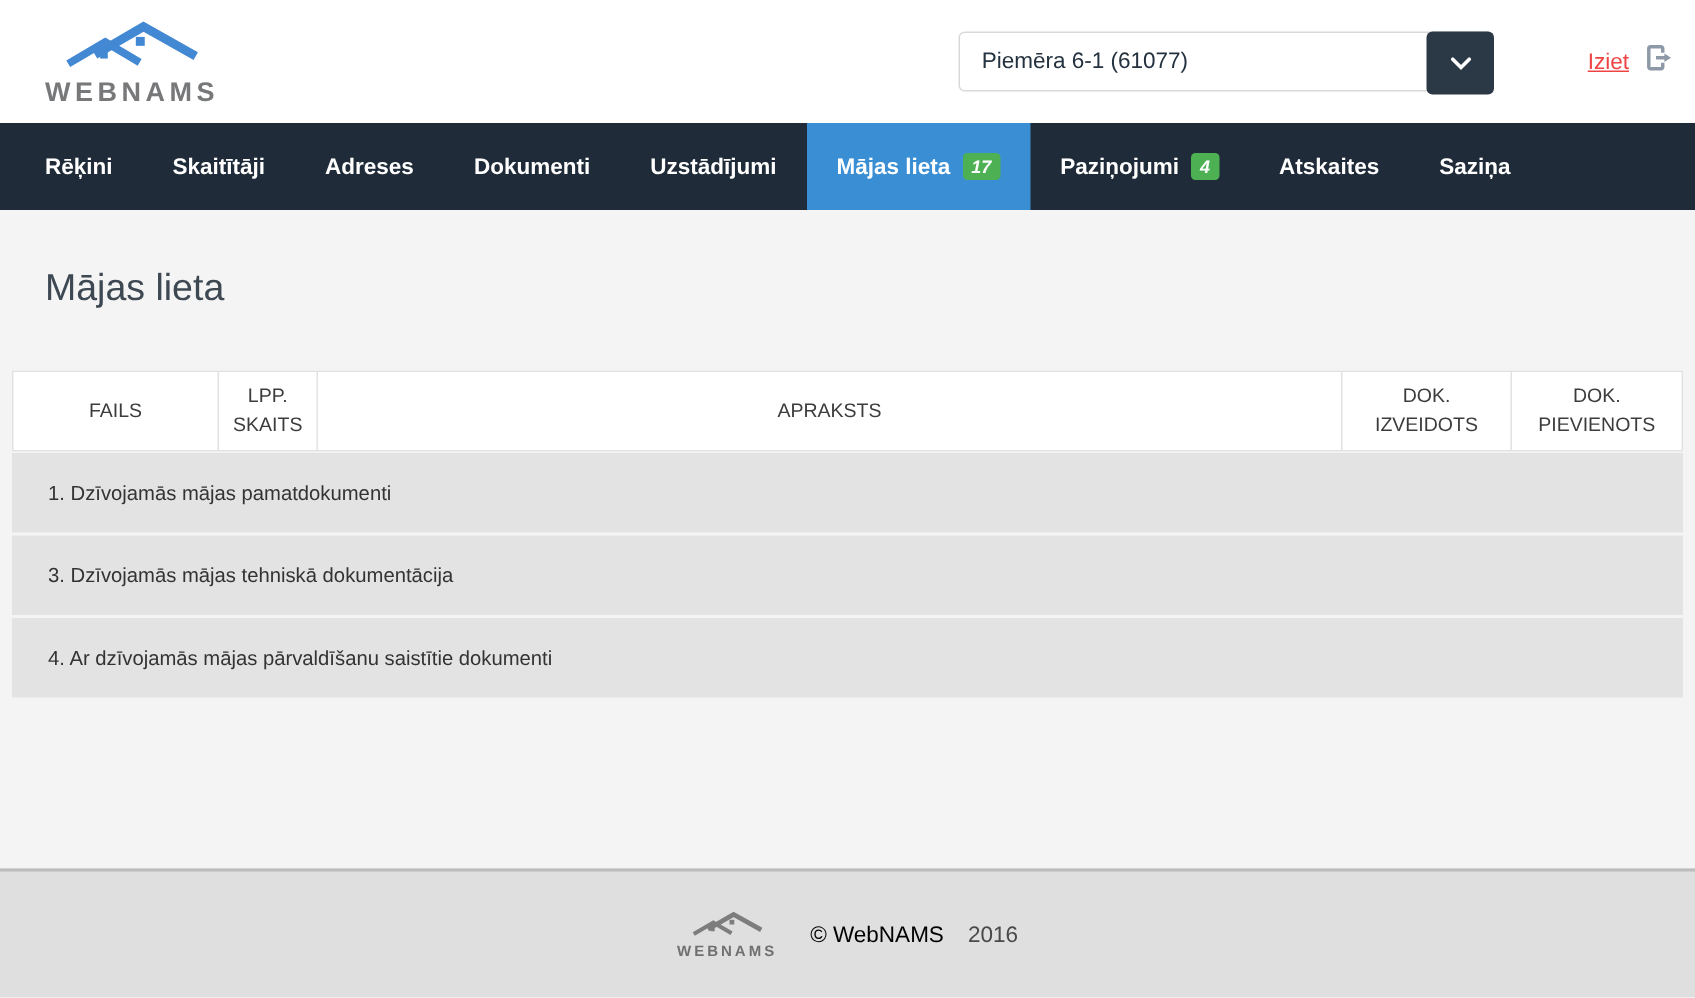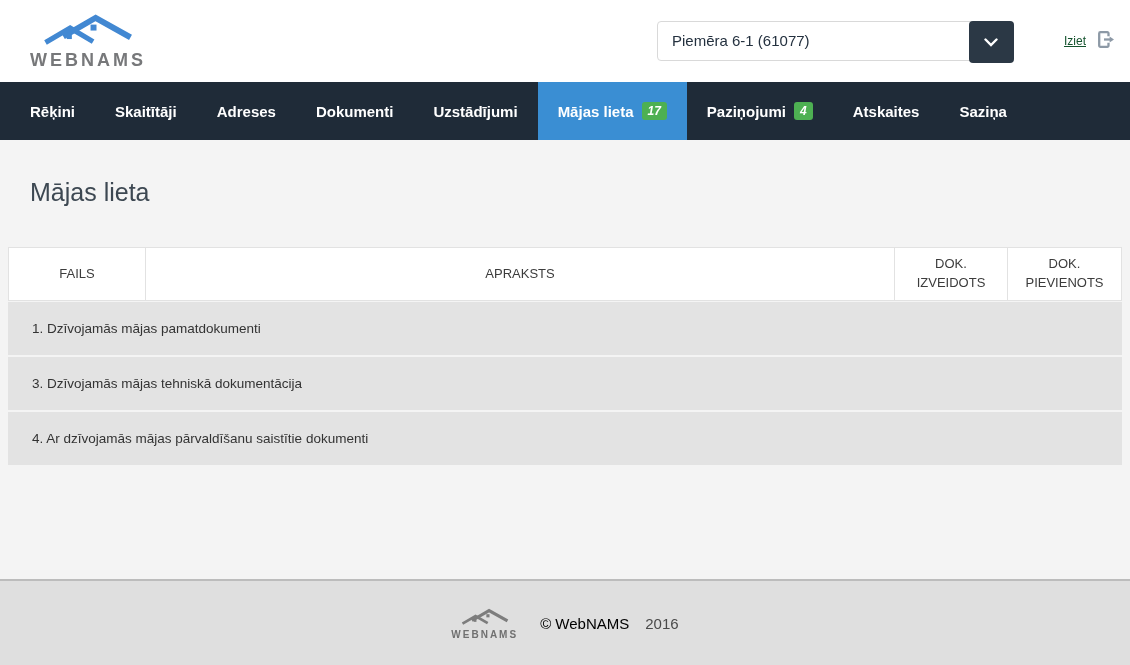--- a/index.html
+++ b/index.html
@@ -8,31 +8,31 @@
     font-family:"Liberation Sans","DejaVu Sans",sans-serif;
     background:#f4f4f4; overflow:hidden;
   }
 
   
   .hdr { height:82px; background:#ffffff; display:flex; align-items:center;
          padding:0 14px 0 30px; }
   .logo { display:flex; flex-direction:column; align-items:center; cursor:pointer; }
   .logo-roofs { color:#4288d2; }
   .logo-text { font-size:18px; font-weight:700; letter-spacing:3px; color:#77787a; margin-top:1px; }
-  .hdr-right { margin-left:auto; display:flex; align-items:center; }
+  .hdr-right { margin-left:auto; display:flex; align-items:center;gap:12px; }
 
   .select-box { position:relative; width:357px; height:40px; background:#fff;
                 border:1px solid #d9d9d9; border-radius:4px; cursor:pointer; }
   .select-value { line-height:38px; padding-left:14px; font-size:15px; color:#24313f; }
   .select-btn { position:absolute; right:-1px; top:-1px; width:45px; height:42px;
                 background:#2b3845; border:none; border-radius:4px; cursor:pointer;
                 display:flex; align-items:center; justify-content:center; }
 
   .logout { display:flex; align-items:center; gap:9px; margin-left:50px; cursor:pointer; }
-  .logout-label { color:#14532d; font-size:12px;text-decoration:underline; }
+  .logout-label { color:#ef4444; font-size:15px;text-decoration:underline; }
 
   
   .nav { height:58px; background:#1f2b38; display:flex; padding-left:10px; }
   .nav-item { display:flex; align-items:center; padding:0 20px; color:#ffffff;
               font-size:15px; font-weight:700; cursor:pointer; white-space:nowrap; }
   .nav-item.active { background:#3a8ed3; }
   .badge { background:#4db052; color:#fff; font-size:12px; font-weight:700;
            border-radius:3px; padding:3px 6px; margin-left:8px; line-height:1;font-style:italic; }
 
   
@@ -135,20 +135,21 @@
     <span>Saziņa</span>
   </div>
 </div>
 
 <div class="main">
   <div class="page-title">Mājas lieta</div>
 
   <div class="tbl">
     <div class="thead">
       <div class="th th-fails">FAILS</div>
+      <div class="th th-lpp">LPP. SKAITS</div>
       <div class="th th-apr">APRAKSTS</div>
       <div class="th th-dok">DOK. IZVEIDOTS</div>
       <div class="th th-dok">DOK. PIEVIENOTS</div>
     </div>
     <div class="tbody">
       <div class="trow">1. Dzīvojamās mājas pamatdokumenti</div>
       <div class="trow">3. Dzīvojamās mājas tehniskā dokumentācija</div>
       <div class="trow">4. Ar dzīvojamās mājas pārvaldīšanu saistītie dokumenti</div>
     </div>
   </div>

